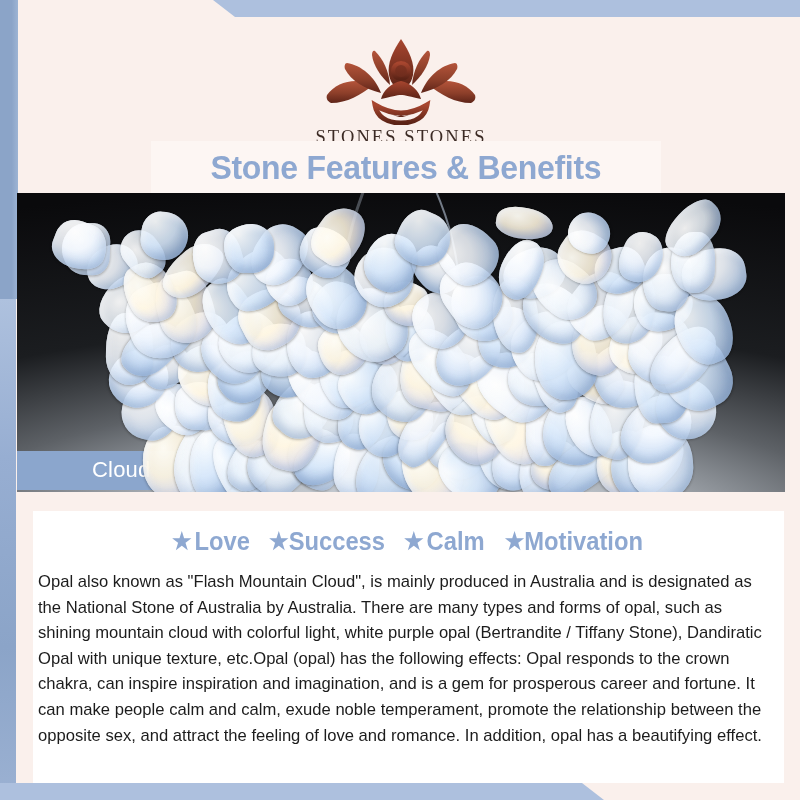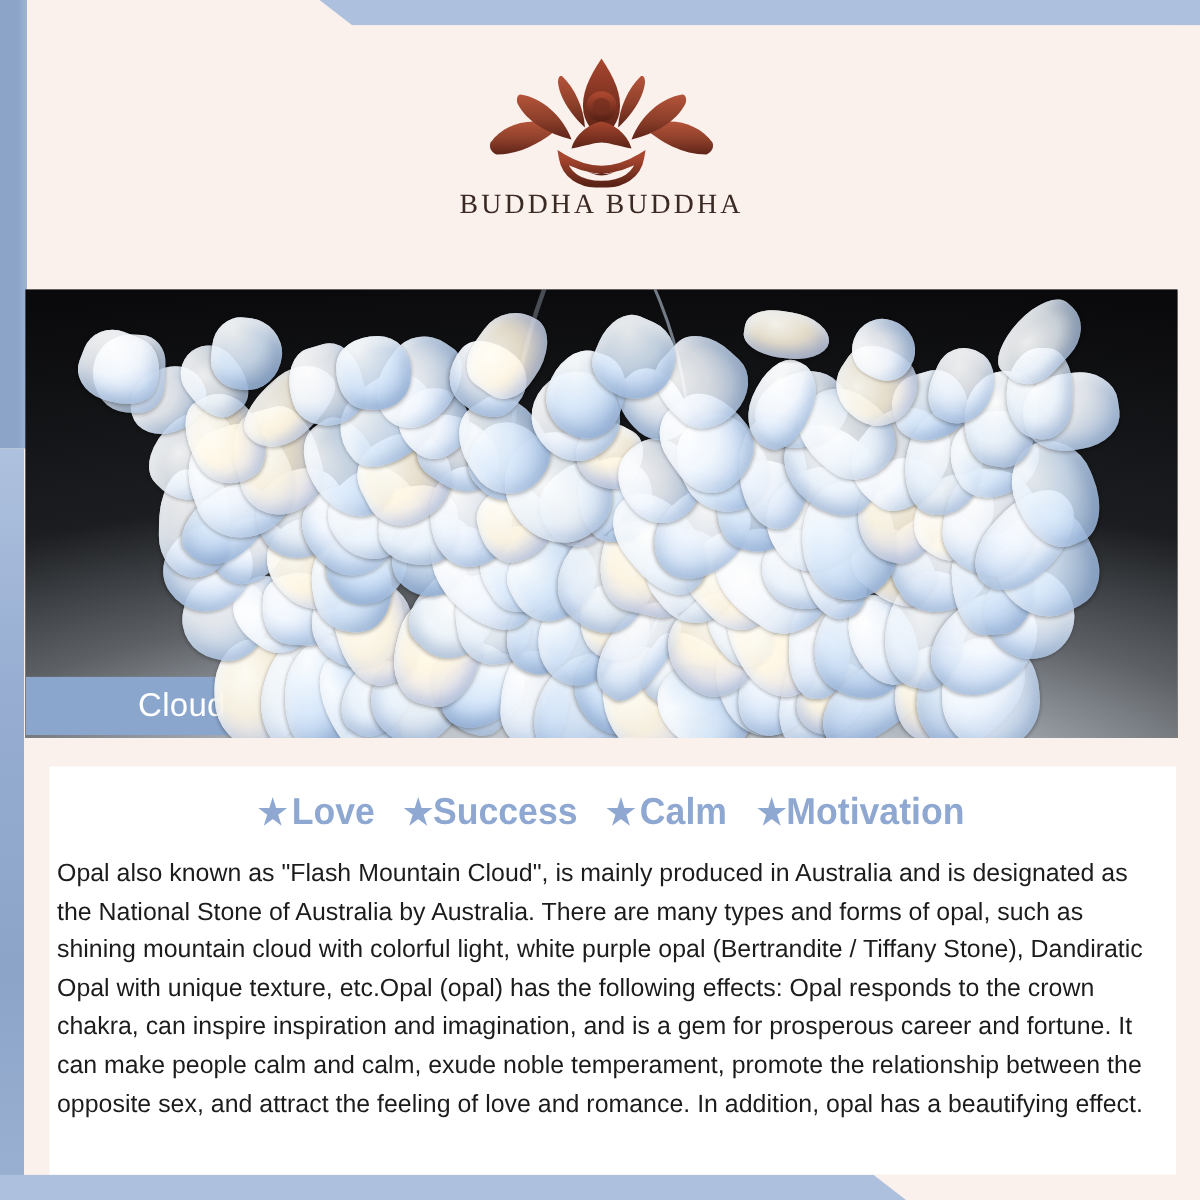--- a/index.html
+++ b/index.html
@@ -287,24 +287,27 @@
 
         <path d="M84 2 C92 14 98 26 96 38 C94 48 88 52 84 52 C80 52 74 48 72 38 C70 26 76 14 84 2 Z" fill="url(#figGrad)"></path>
 
         <circle cx="84" cy="34" r="8" fill="none" stroke="url(#figGrad)" stroke-width="4.2"></circle>
 
         <path d="M84 44 C74 46 66 54 64 62 C74 60 80 58 84 58 C88 58 94 60 104 62 C102 54 94 46 84 44 Z" fill="url(#figGrad)"></path>
 
         <path d="M58 68 C60 80 70 86 84 86 C98 86 108 80 110 68 C100 74 92 76 84 76 C76 76 68 74 58 68 Z" fill="none" stroke="url(#figGrad)" stroke-width="5"></path>
         <path d="M68 72 C74 78 80 80 84 78 C88 80 94 78 100 72 C94 78 88 80 84 80 C80 80 74 78 68 72 Z" fill="url(#figGrad)"></path>
       </svg>
-      <span id="brand-name">BUDDHA BUDDHA</span>
+      <span id="brand-name">STONES STONES</span>
     </div>
   </div>
 
+  <div id="title-bar">
+    <span id="title-text">Stone Features &amp; Benefits</span>
+  </div>
 
   <div id="photo">
     <div id="photo-bowl"></div>
     <div id="photo-bowl-rim"></div>
     <div id="photo-bowl-rim2"></div>
     <div id="stone-field">
         <div class="stone warm" style="width: 58.2px; height: 71.8px; left: 125.5px; top: 232.5px; transform: rotate(-2.1deg); border-radius: 55% 52% 64% 59% / 59% 64% 52% 55%; z-index: 10; opacity: 0.995405;"></div>
         <div class="stone clear" style="width: 62.5px; height: 84.8px; left: 157.5px; top: 228.2px; transform: rotate(11.9deg); border-radius: 51% 54% 52% 57% / 57% 52% 54% 51%; z-index: 10; opacity: 0.963495;"></div>
         <div class="stone cool" style="width: 46.8px; height: 72.8px; left: 172.6px; top: 233.3px; transform: rotate(7.9deg); border-radius: 61% 41% 61% 50% / 50% 61% 41%; z-index: 10; opacity: 0.952504;"></div>
         <div class="stone cool" style="width: 39.9px; height: 81.9px; left: 203.2px; top: 240.5px; transform: rotate(-29.3deg); border-radius: 61% 57% 64% / 57% 64% 57% 61%; z-index: 10; opacity: 0.949546;"></div>

